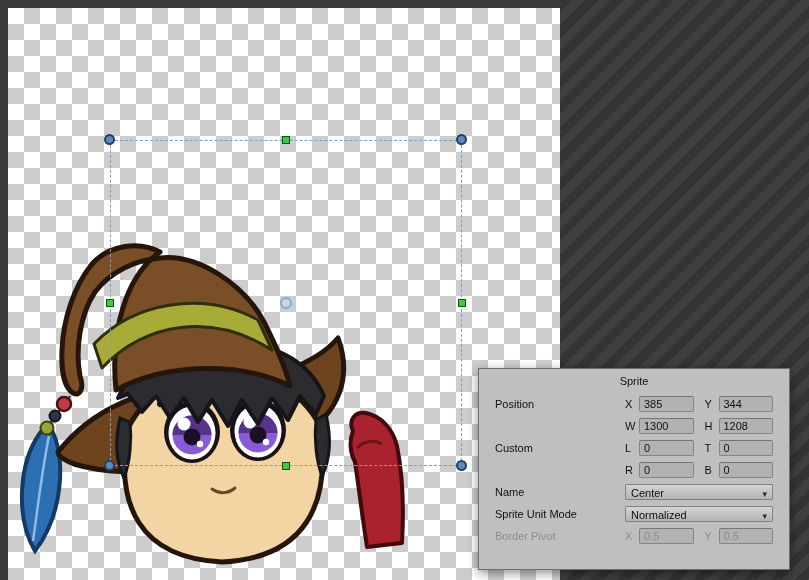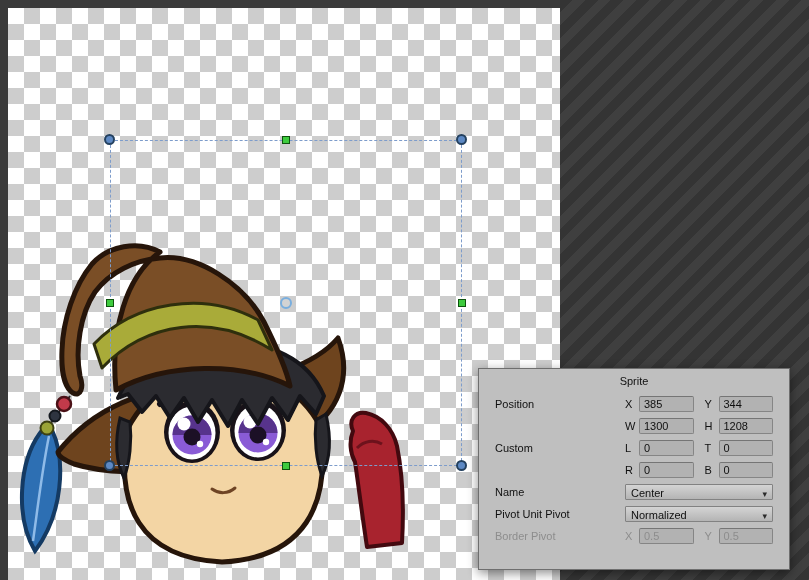--- a/index.html
+++ b/index.html
@@ -172,21 +172,21 @@
       <span class="lbl">Name</span>
       <div class="val">
         <div class="dropdown">
           <span class="dd-label">Center</span>
           <span class="dd-arrow">▾</span>
         </div>
       </div>
     </div>
 
     <div class="row">
-      <span class="lbl">Pivot Unit Pivot</span>
+      <span class="lbl">Sprite Unit Mode</span>
       <div class="val">
         <div class="dropdown">
           <span class="dd-label">Normalized</span>
           <span class="dd-arrow">▾</span>
         </div>
       </div>
     </div>
 
     <div class="row disabled">
       <span class="lbl">Border Pivot</span>

